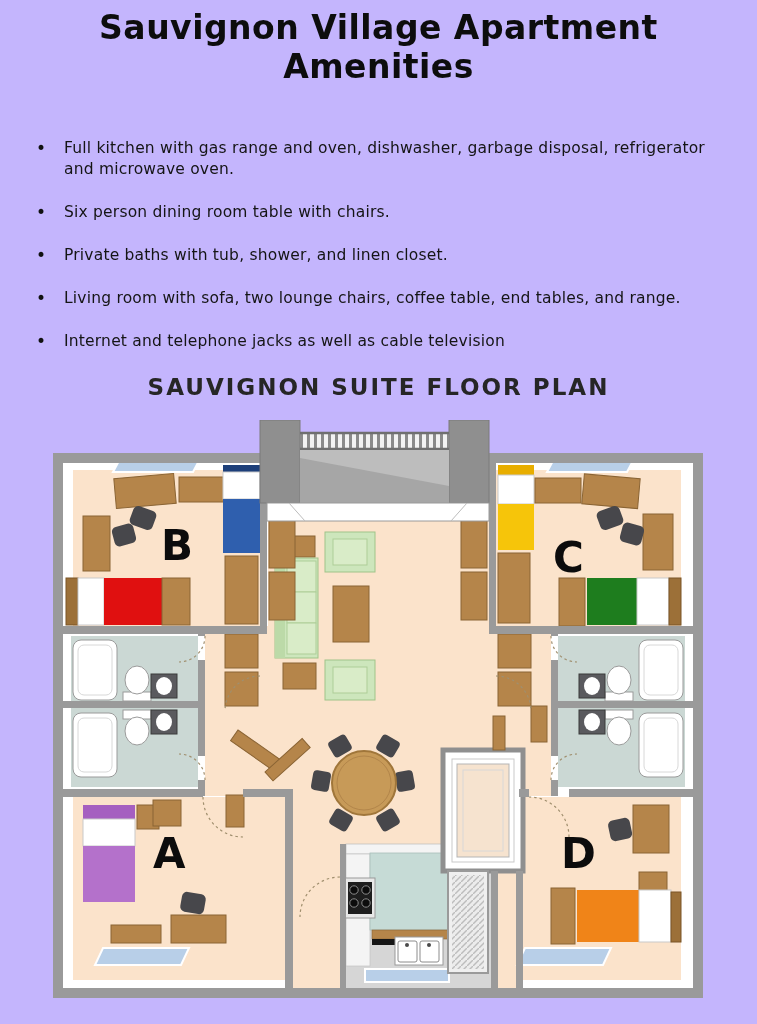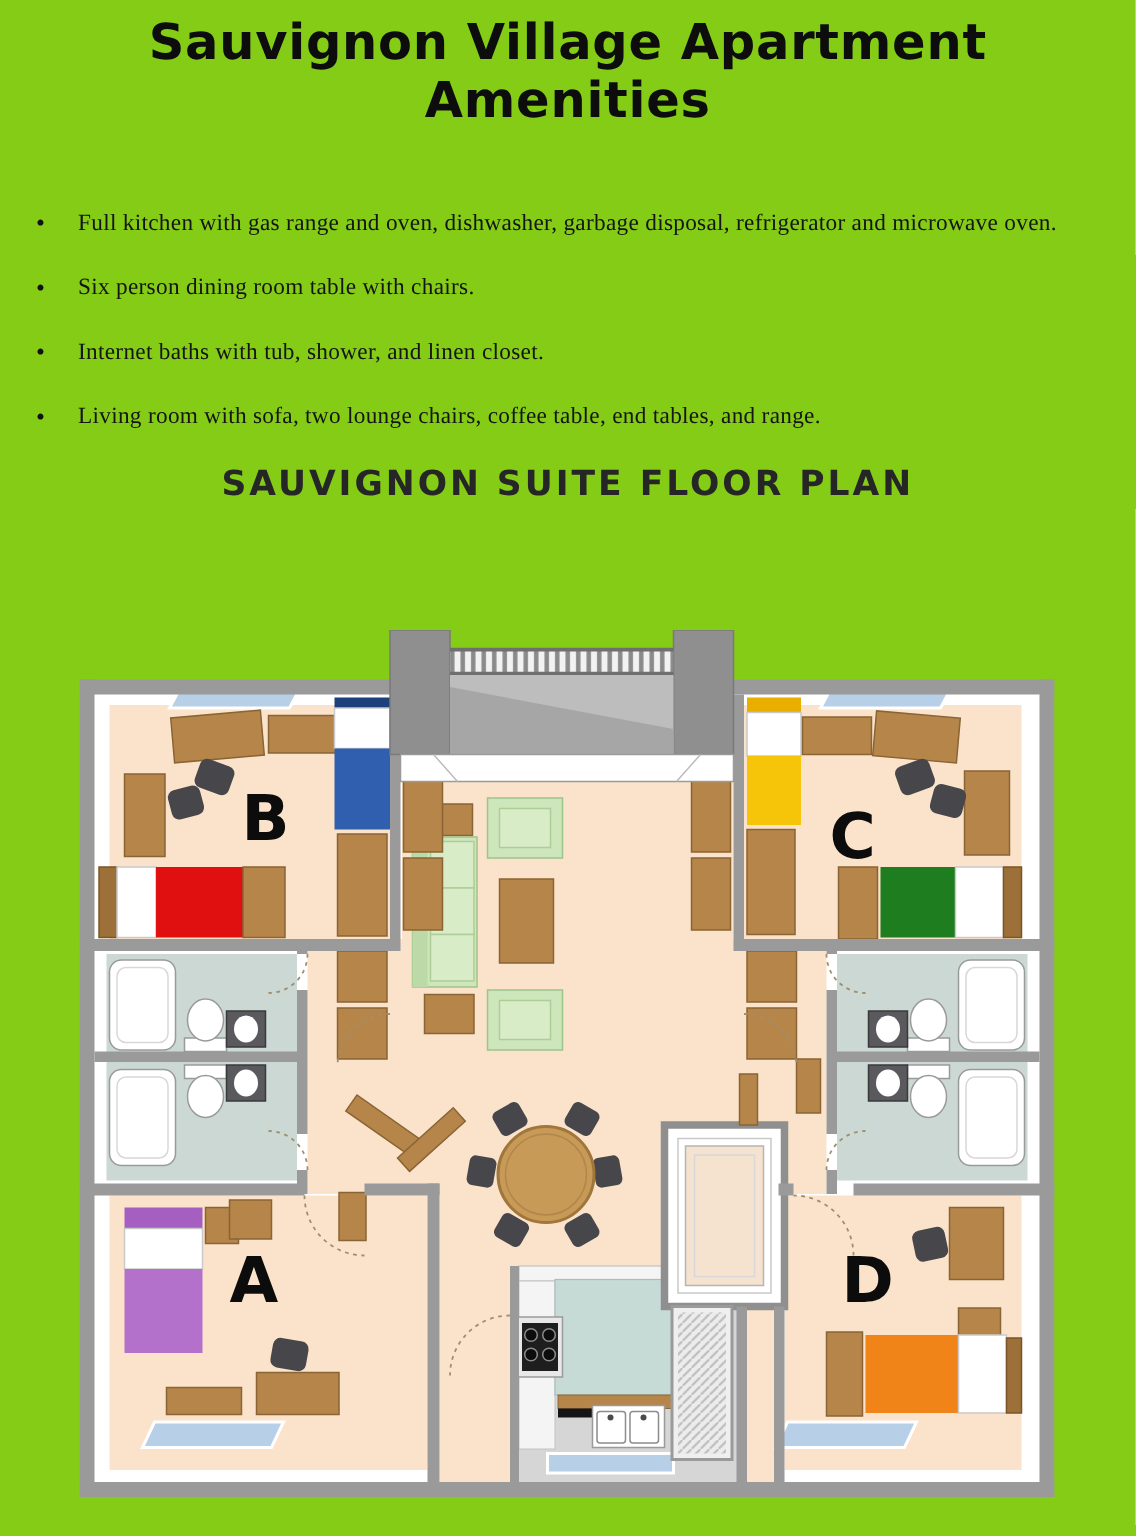--- a/index.html
+++ b/index.html
@@ -1,37 +1,38 @@
 <!DOCTYPE html>
 <html><head>
 <meta charset="utf-8">
 <style>
   html,body{margin:0;padding:0;background:#ffffff;}
   body{width:757px;height:1024px;overflow:hidden;font-family:"DejaVu Sans","Liberation Sans",sans-serif;color:#1a1a1a;}
-  .page{width:757px;height:1024px;position:relative;background:#84cc16;}
+  .page{width:757px;height:1024px;position:relative;background:#c4b5fd;}
   .title{font-size:33px;font-weight:bold;text-align:center;letter-spacing:.5px;color:#0d0d0d;padding-top:8px;margin:0 10px;}
-  ul.amenities{list-style:none;margin:4px;padding:0 28px 0 20px;margin-top:52px;font-family:Liberation Serif, serif;}
+  ul.amenities{list-style:none;margin:16px;padding:0 28px 0 20px;margin-top:52px;}
   ul.amenities li{position:relative;padding-left:28px;font-size:15.5px;line-height:21px;letter-spacing:.2px;margin-bottom:22px;color:#151515;}
   ul.amenities li::before{content:"\2022";position:absolute;left:0;top:0;font-size:17px;color:#111;}
   .fp-title{font-size:23px;font-weight:bold;letter-spacing:2px;text-align:center;color:#262626;margin-top:14px;margin-bottom:4px;}
   .fp-wrap{position:absolute;left:53px;top:420px;}
   svg text.room-label{font-family:"DejaVu Sans","Liberation Sans",sans-serif;font-weight:bold;font-size:42px;fill:#0c0c0c;}
 </style>
 </head>
 <body>
 
 <div class="page">
 
   <h1 class="title">Sauvignon Village Apartment Amenities</h1>
 
   <ul class="amenities">
     <li>Full kitchen with gas range and oven, dishwasher, garbage disposal, refrigerator and microwave oven.</li>
     <li>Six person dining room table with chairs.</li>
-    <li>Internet baths with tub, shower, and linen closet.</li>
+    <li>Private baths with tub, shower, and linen closet.</li>
     <li>Living room with sofa, two lounge chairs, coffee table, end tables, and range.</li>
+    <li>Internet and telephone jacks as well as cable television</li>
   </ul>
 
   <div class="fp-title">SAUVIGNON SUITE FLOOR PLAN</div>
 
   <div class="fp-wrap">
   <svg width="650" height="590" viewBox="0 0 650 590">
     <defs>
       <pattern id="railing" width="7" height="16" patternUnits="userSpaceOnUse">
         <rect x="0" y="0" width="7" height="16" fill="#f2f2f2"></rect>
         <rect x="2" y="0" width="3" height="16" fill="#8a8a8a"></rect>

